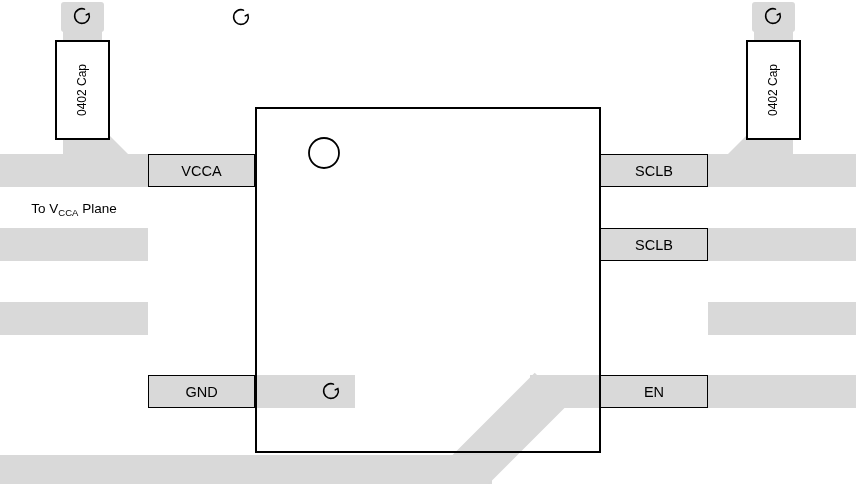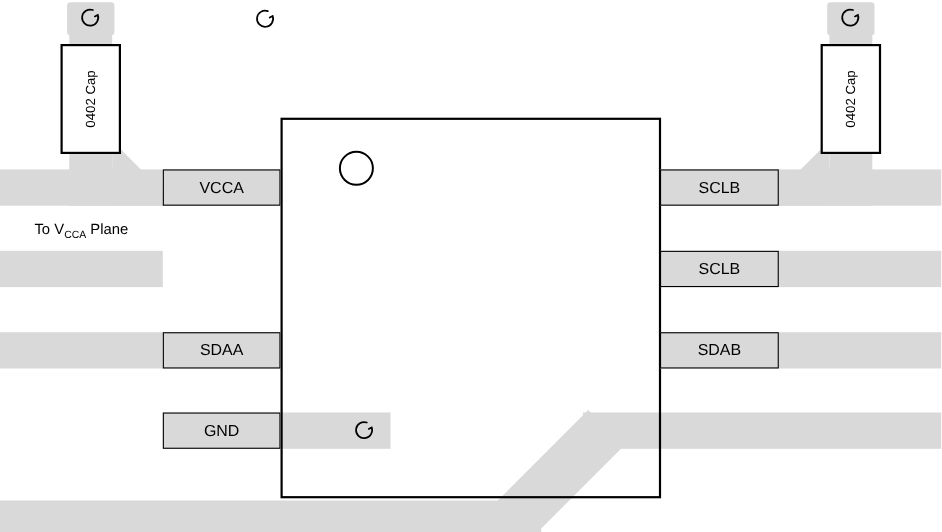--- a/index.html
+++ b/index.html
@@ -77,26 +77,25 @@
     <polygon class="trace-fill" points="754,128 704,178 704,187 754,187"></polygon>
   </svg>
 
   <div class="chip"></div>
 
   <svg class="pin1" width="36" height="36" viewBox="0 0 36 36">
     <circle cx="18" cy="18" r="15" fill="#ffffff" stroke="var(--outline,#000)" stroke-width="1.8"></circle>
   </svg>
 
   <div class="pin left" style="top:154px">VCCA</div>
-  <div class="pin left" style="top:302px">SDAA</div>
   <div class="pin left" style="top:375px">GND</div>
 
   <div class="pin right" style="top:154px">SCLB</div>
   <div class="pin right" style="top:228px">SCLB</div>
-  <div class="pin right" style="top:302px">SDAB</div>
+  <div class="pin right" style="top:375px">EN</div>
 
   <div class="cap" style="left:55px">
     <span class="cap-label">0402 Cap</span>
   </div>
   <div class="cap" style="left:746px">
     <span class="cap-label">0402 Cap</span>
   </div>
 
   <div class="plane-label" style="left:0"><span>To V</span><sub>CCA</sub><span> Plane</span></div>
 

